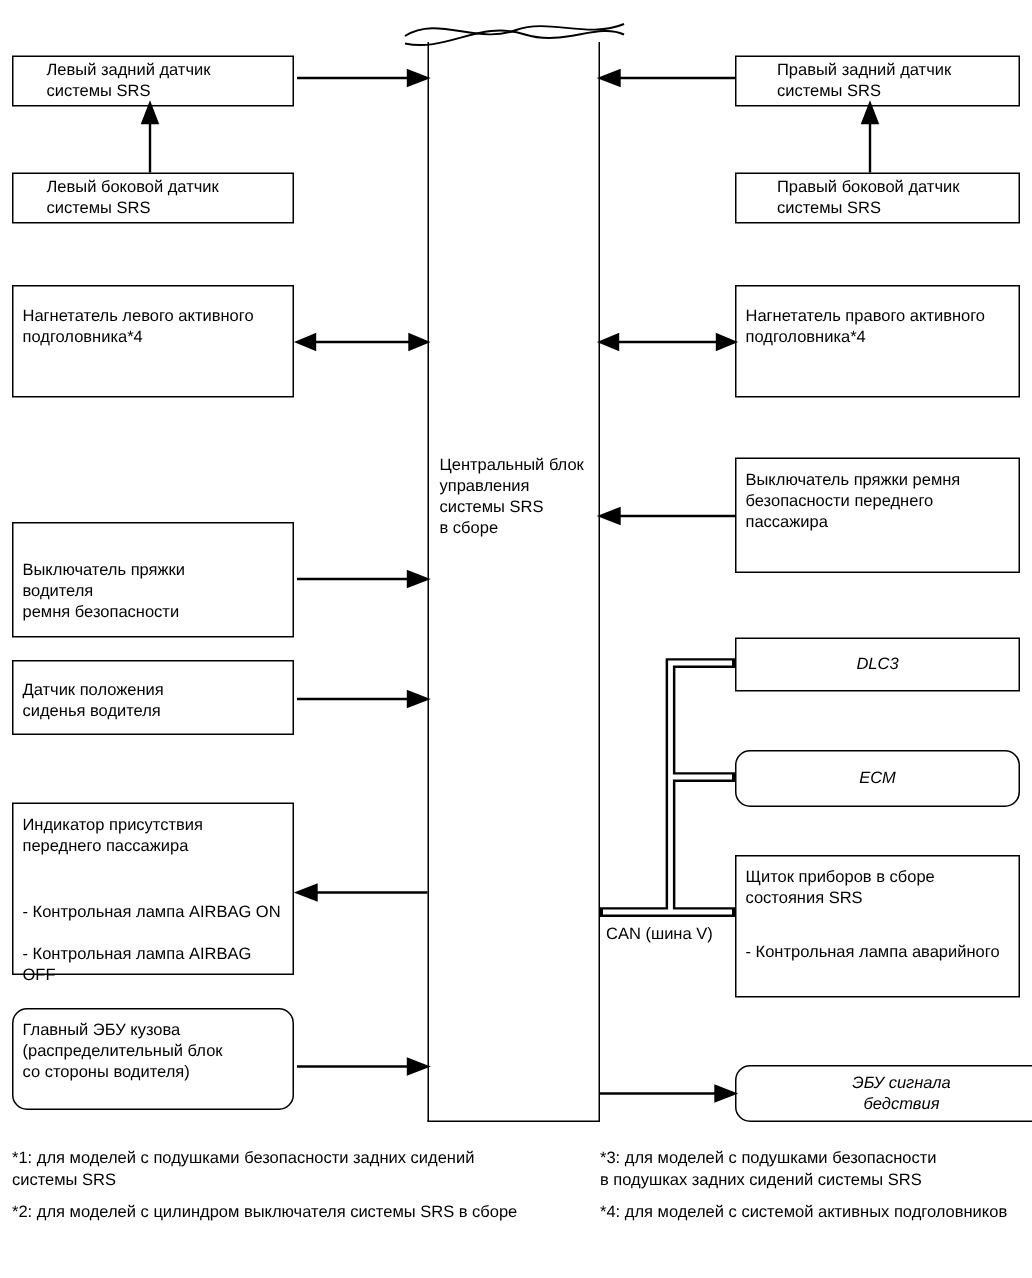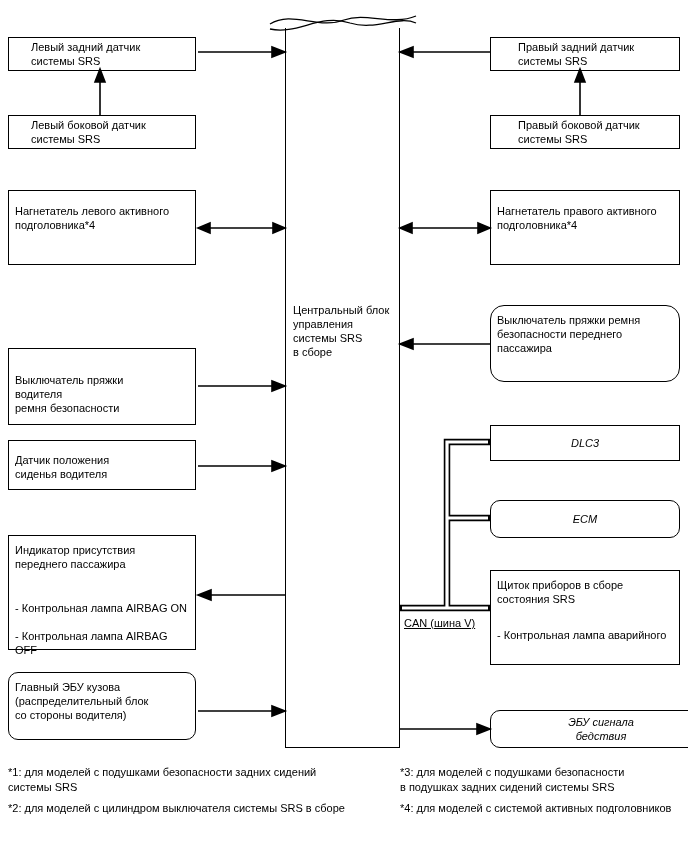--- a/index.html
+++ b/index.html
@@ -10,21 +10,21 @@
   }
   .wires { position:absolute; left:0; top:0; z-index:3; pointer-events:none; }
   .box {
     position:absolute; background:#ffffff; border:1px solid #000;
     box-sizing:border-box; z-index:2;
   }
   .vcenter { display:flex; flex-direction:column; justify-content:center; }
   .center-all { display:flex; flex-direction:column; justify-content:center; align-items:center; text-align:center;font-style:italic; }
   .rounded { border-radius:10px; }
   .note { position:absolute; z-index:2; line-height:15px; }
-  .can-label { position:absolute; z-index:2;text-decoration:underline; }
+  .can-label { position:absolute; z-index:2; }
 </style>
 </head>
 <body>
 
 <div class="canvas">
 
   <svg class="wires" width="688" height="852" viewBox="0 0 688 852">
 
     <g stroke="#000" stroke-width="6.5" fill="none">
       <path d="M490,442 L447,442 L447,608"></path>
@@ -153,21 +153,21 @@
   <div class="box vcenter" style="left:490px; top:115px; width:190px; height:34px; padding-left:27px;">
     <div>Правый боковой датчик</div>
     <div>системы SRS</div>
   </div>
 
   <div class="box" style="left:490px; top:190px; width:190px; height:75px; padding:13px 6px;">
     <div>Нагнетатель правого активного</div>
     <div>подголовника*4</div>
   </div>
 
-  <div class="box" style="left:490px; top:305px; width:190px; height:77px; padding:7px 6px;border-radius:14px;">
+  <div class="box" style="left:490px; top:305px; width:190px; height:77px; padding:7px 6px;">
     <div>Выключатель пряжки ремня</div>
     <div>безопасности переднего</div>
     <div>пассажира</div>
   </div>
 
   <div class="box center-all" style="left:490px; top:425px; width:190px; height:36px;">
     <div>DLC3</div>
   </div>
 
   <div class="box center-all rounded" style="left:490px; top:500px; width:190px; height:38px;">

